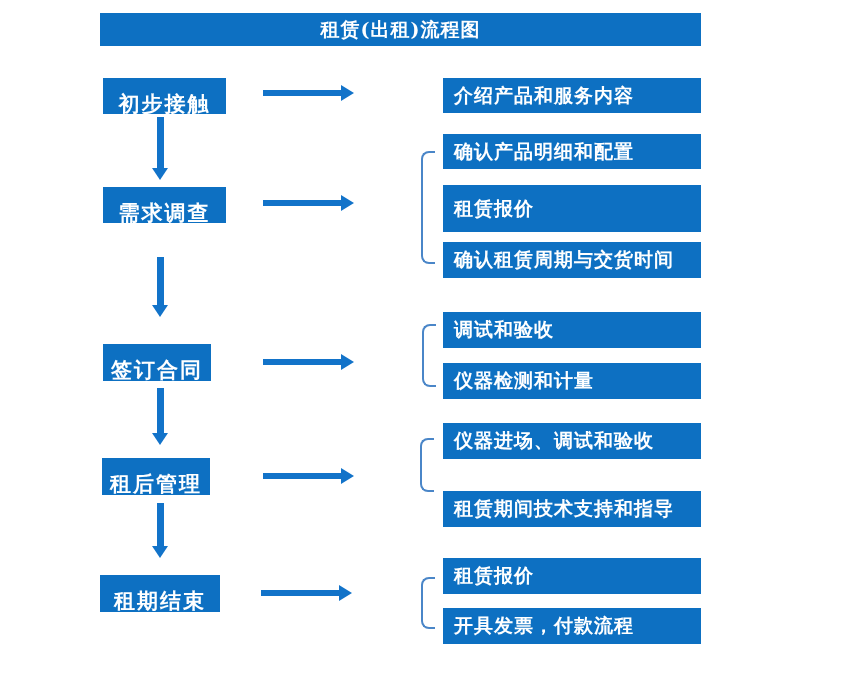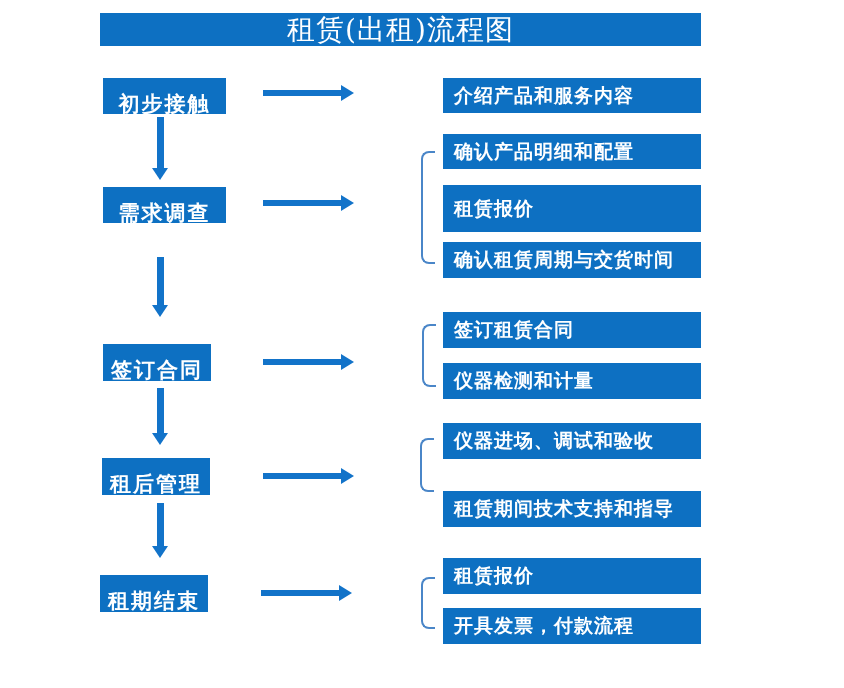--- a/index.html
+++ b/index.html
@@ -9,21 +9,21 @@
   }
   html,body{margin:0;padding:0;background:#ffffff;}
   .canvas{
     position:relative;width:844px;height:688px;background:#ffffff;overflow:hidden;
     font-family:"DejaVu Serif","Liberation Serif",serif;
   }
   .title-bar{
     position:absolute;left:100px;top:13px;width:601px;height:33px;
     background:var(--box-blue);display:flex;align-items:center;justify-content:center;
   }
-  .title-bar span{color:#fff;font-size:28px;font-weight:normal;letter-spacing:1px;}
+  .title-bar span{color:#fff;font-size:19px;font-weight:bold;letter-spacing:1px;}
   .lbox{
     position:absolute;background:var(--box-blue);display:flex;align-items:center;justify-content:center;
   }
   .lbox span{color:#fff;font-size:21px;font-weight:bold;letter-spacing:2px;white-space:nowrap;margin-top:15px;}
   .rbox{
     position:absolute;left:443px;width:258px;height:36px;background:var(--box-blue);
     display:flex;align-items:center;
   }
   .rbox span{color:#fff;font-size:19px;font-weight:bold;letter-spacing:1px;padding-left:11px;white-space:nowrap;}
   .harrow{position:absolute;display:flex;align-items:center;}
@@ -54,21 +54,21 @@
   </div>
   <div class="lbox" style="left:103px;top:187px;width:123px;height:36px">
     <span>需求调查</span>
   </div>
   <div class="lbox" style="left:103px;top:344px;width:108px;height:37px">
     <span>签订合同</span>
   </div>
   <div class="lbox" style="left:102px;top:458px;width:108px;height:37px">
     <span>租后管理</span>
   </div>
-  <div class="lbox" style="left:100px;top:575px;width:108px;height:37px">
+  <div class="lbox" style="left:100px;top:575px;width:120px;height:37px">
     <span>租期结束</span>
   </div>
 
   <div class="harrow" style="left:263px;top:85px;height:16px">
     <div class="shaft"></div>
       <div class="head"></div>
   </div>
   <div class="harrow" style="left:263px;top:195px;height:16px">
     <div class="shaft"></div>
       <div class="head"></div>
@@ -116,21 +116,21 @@
     <span>确认产品明细和配置</span>
   </div>
   <div class="rbox" style="top:185px;height:47px">
     <span>租赁报价</span>
   </div>
   <div class="rbox" style="top:242px;height:36px">
     <span>确认租赁周期与交货时间</span>
   </div>
 
   <div class="rbox" style="top:312px;height:36px">
-    <span>签订租赁合同</span>
+    <span>调试和验收</span>
   </div>
   <div class="rbox" style="top:363px;height:36px">
     <span>仪器检测和计量</span>
   </div>
 
   <div class="rbox" style="top:423px;height:36px">
     <span>仪器进场、调试和验收</span>
   </div>
   <div class="rbox" style="top:491px;height:36px">
     <span>租赁期间技术支持和指导</span>

